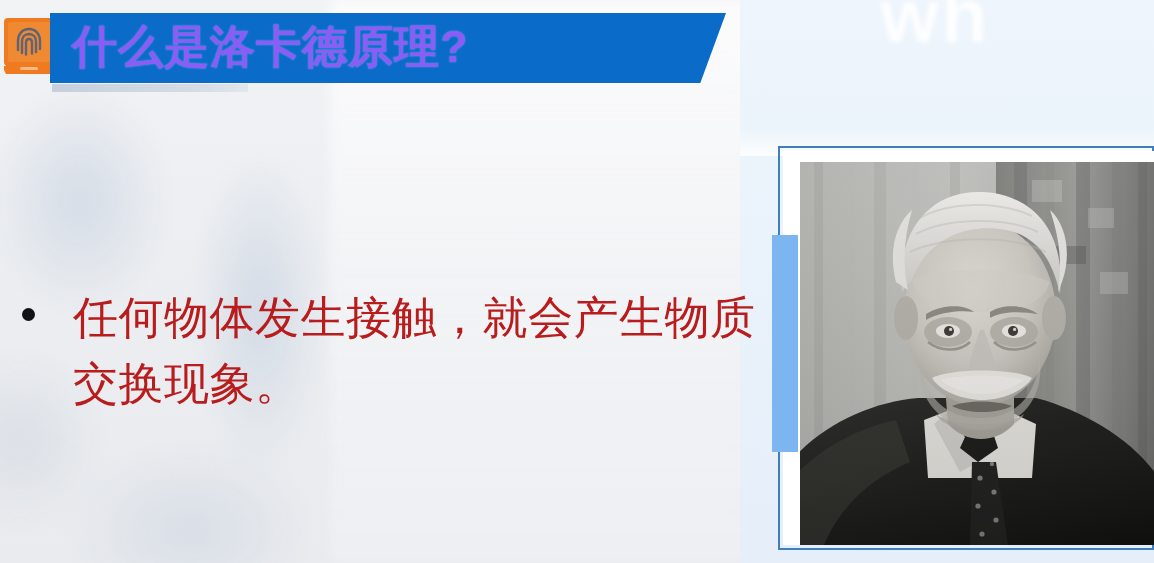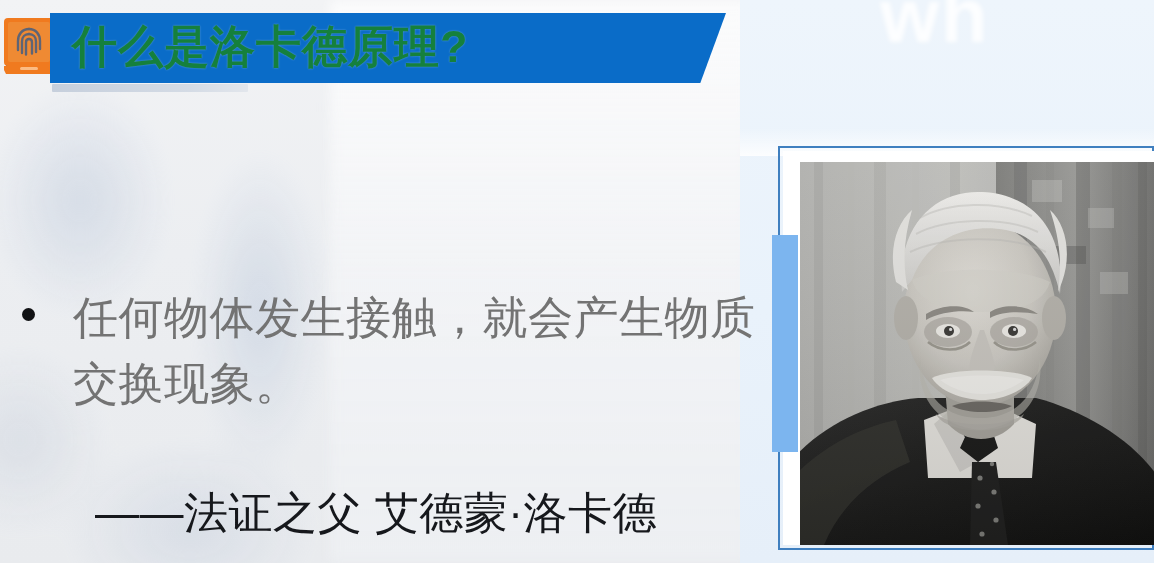--- a/index.html
+++ b/index.html
@@ -82,21 +82,21 @@
     inset: 0;
     background: #0a6cc8;
     clip-path: polygon(0 0, 100% 0, 96.2% 100%, 0 100%);
   }
   .title-banner .title-text {
     position: absolute;
     left: 22px;
     top: 0;
     height: 62px;
     line-height: 68px;
-    color: #15803d;
+    color: #8b5cf6;
     font-size: 45px;
     font-weight: bold;
     letter-spacing: 1px;
     white-space: nowrap;
     text-shadow: 0 0 2px rgba(255,255,255,0.35);
   }
   .title-underline {
     position: absolute;
     left: 52px; top: 84px;
     width: 196px; height: 8px;
@@ -140,21 +140,21 @@
     white-space: nowrap;
     letter-spacing: 0.5px;
   }
 
   .row-cn {
     left: 22px; top: 285px;
   }
   .row-cn .bullet-dot { margin-top: 23px; }
   .row-cn .bullet-text {
     margin-left: 38px;
-    color: #737373;
+    color: #b91c1c;
     font-size: 45px;
     line-height: 66px;
     max-width: 690px;
     letter-spacing: 0.5px;
   }
 
   .attribution {
     position: absolute;
     left: 95px; top: 485px;
     color: #16181c;
@@ -228,21 +228,20 @@
     <div class="title-text">什么是洛卡德原理?</div>
   </div>
   <div class="title-underline"></div>
 
 
   <div class="bullet-row row-cn">
     <span class="bullet-dot black"></span>
     <span class="bullet-text">任何物体发生接触，就会产生物质交换现象。</span>
   </div>
 
-  <div class="attribution">——法证之父 艾德蒙·洛卡德</div>
 
   <div class="photo-frame-outline"></div>
   <div class="photo-inner-white"></div>
   <div class="photo-accent-bar"></div>
 
   <div class="photo">
     <svg width="354" height="383" viewBox="0 0 354 383" xmlns="http://www.w3.org/2000/svg">
       <defs>
         <linearGradient id="wallL" x1="0" y1="0" x2="1" y2="0">
           <stop offset="0" stop-color="#b5b5b2"></stop>

